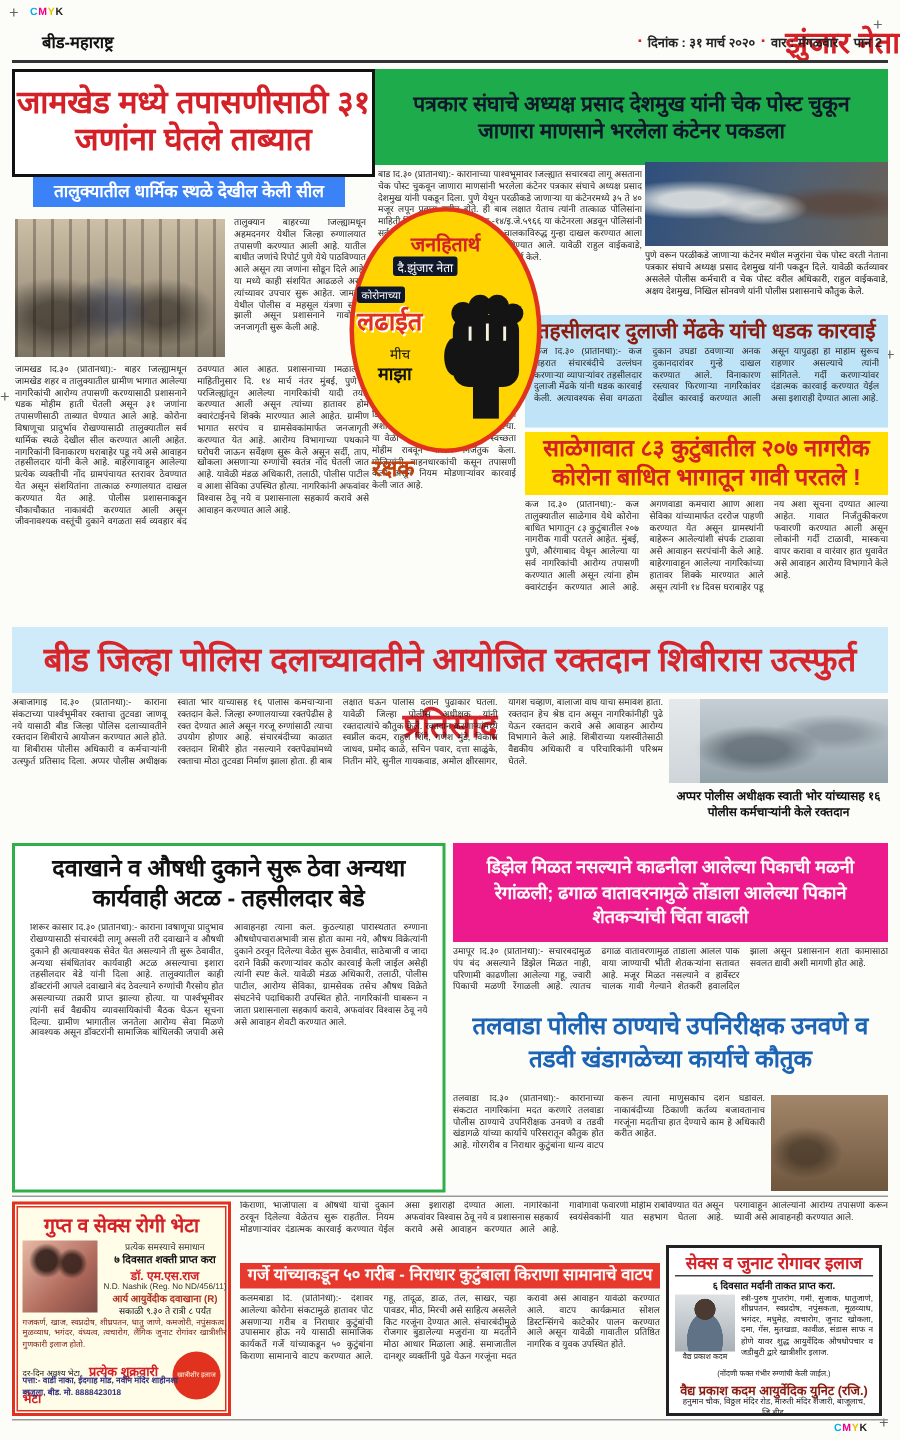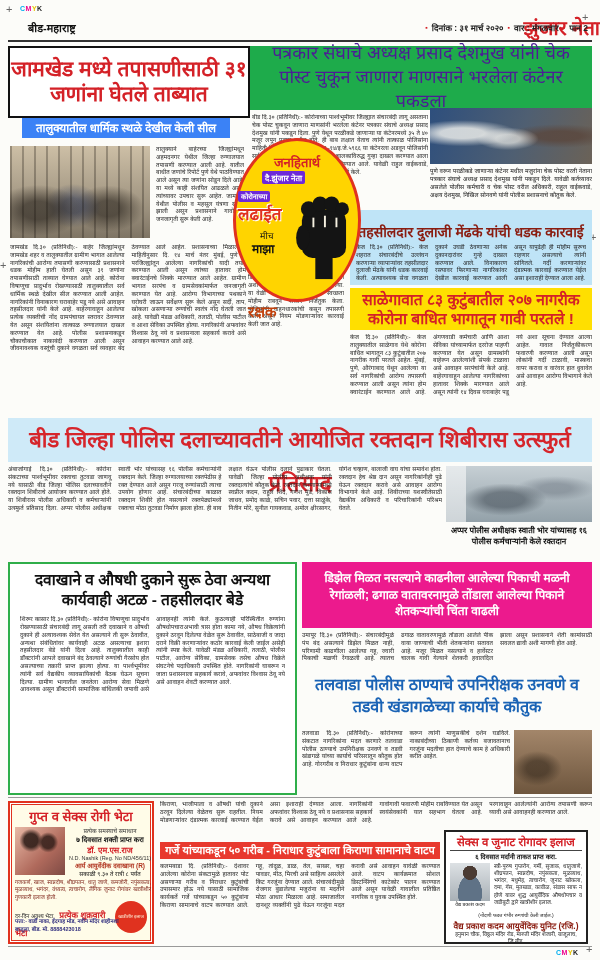--- a/index.html
+++ b/index.html
@@ -14,21 +14,21 @@
   .dateline{font-size:8.5px;font-weight:bold;color:#222;display:flex;gap:4px;align-items:center;}
   .dateline .b{color:#d42127;font-size:7px;}
   .rule{background:#333;height:1.5px;}
   .thinrule{background:#999;height:1px;}
 
   .headA-box{border:2px solid #111;background:#fff;display:flex;align-items:center;justify-content:center;text-align:center;}
   .headA{font-size:21px;line-height:1.18;font-weight:bold;color:#d42127;}
   .subA{background:#3b82f6;color:#fff;font-size:11.5px;font-weight:bold;text-align:center;line-height:20px;}
 
   .greenbox{background:#1eab4b;display:flex;align-items:center;justify-content:center;text-align:center;padding:4px 10px;box-sizing:border-box;}
-  .headB{font-size:18px;line-height:1.32;font-weight:normal;color:#4c1d95;}
+  .headB{font-size:14px;line-height:1.32;font-weight:bold;color:#0f172a;}
 
   .body-text{font-size:6px;line-height:1.3;text-align:justify;color:#1f1f1f;overflow:hidden;}
   .cols2{column-count:2;column-gap:7px;}
   .cols3{column-count:3;column-gap:7px;}
   .cols4{column-count:4;column-gap:7px;}
   .caption{font-size:6px;line-height:1.35;color:#111;text-align:justify;overflow:hidden;}
 
   .photo{overflow:hidden;}
   .photoA{background:
     repeating-linear-gradient(90deg,rgba(20,15,10,.28) 0 2px,transparent 2px 12px),
@@ -53,21 +53,21 @@
     radial-gradient(circle at 32% 28%,rgba(40,25,20,.85) 0 14%,transparent 24%),
     radial-gradient(circle at 66% 32%,rgba(50,30,25,.85) 0 13%,transparent 22%),
     linear-gradient(135deg,#e8b9a6,#b06a5c 60%,#7e4a44);}
   .photoK{background:
     radial-gradient(circle at 50% 26%,#4a3a32 0 20%,transparent 21%),
     radial-gradient(ellipse at 50% 80%,#5f7286 0 42%,transparent 43%),
     linear-gradient(#dde1e4,#a8b0b6);}
 
   .circle-ad{background:#ffd400;border:3px solid #e0321f;border-radius:50%;z-index:6;}
   .ca-l1{font-size:13px;font-weight:bold;color:#d42127;}
-  .ca-chip{background:#6d28d9;color:#fff;font-weight:bold;padding:1px 3px;border-radius:2px;}
+  .ca-chip{background:#0f172a;color:#fff;font-weight:normal;padding:1px 3px;border-radius:2px;}
   .ca-l4{font-size:17px;font-weight:bold;color:#e0321f;text-shadow:1px 1px 0 #fff,-1px -1px 0 #fff;}
   .ca-l5{font-size:9px;font-weight:normal;color:#111;}
   .ca-l6{font-size:12px;font-weight:bold;color:#111;}
   .ca-l7{font-size:15px;font-weight:bold;color:#c2410c;margin-top:46px;}
 
   .bluebox{background:#bfe4f7;}
   .headC{font-size:14px;font-weight:bold;color:#8a1c10;text-align:center;}
   .yellowbox{background:#ffdf00;display:flex;align-items:center;justify-content:center;text-align:center;}
   .headD{font-size:15.5px;line-height:1.25;font-weight:bold;color:#d42127;}
 
@@ -165,21 +165,21 @@
       <ellipse cx="9" cy="55" rx="7" ry="13" fill="#141414"></ellipse>
       <line x1="20" y1="34" x2="20" y2="44" stroke="#f5f0e0" stroke-width="2"></line>
       <line x1="32" y1="32" x2="32" y2="44" stroke="#f5f0e0" stroke-width="2"></line>
       <line x1="44" y1="34" x2="44" y2="44" stroke="#f5f0e0" stroke-width="2"></line>
     </svg>
   </div>
 
   <div class="abs body-text" style="left:248px;top:212px;width:96px;height:202px">यावेळी उपस्थित राऊत, (मु.साळिंबवाडी), लोणी, मांजरी, वानी, हातोला, विरोबा, पाटोदा, मंगरूळ, शिरापूर येथील नागरिकांनी प्रशासनाच्या आवाहनाला प्रतिसाद देत टाळेबंदीचे पालन केले. एकाच ठिकाणी गर्दी न करता आवश्यक ती खबरदारी घेण्याचे आवाहन प्रशासनाने केले आहे. अत्यावश्यक कामाशिवाय घराबाहेर पडू नये, सोशल डिस्टन्सिंग पाळावे व मास्कचा वापर करावा अशा सूचना अधिकारी डॉ.मुनिर यांनी दिल्या. या वेळी गावातील तरुण मंडळांनी स्वच्छता मोहीम राबवून परिसर निर्जंतुक केला. पोलिसांनी वाहनधारकांची कसून तपासणी केली असून नियम मोडणाऱ्यांवर कारवाई केली जात आहे.</div>
 
   <div class="abs bluebox" style="left:350px;top:210px;width:242px;height:75px">
-    <div class="headC" style="padding-top:12px">तहसीलदार दुलाजी मेंढके यांची धडक कारवाई</div>
+    <div class="headC" style="padding-top:0">तहसीलदार दुलाजी मेंढके यांची धडक कारवाई</div>
     <div class="body-text cols3" style="margin:3px 6px 0 6px;height:46px">केज दि.३० (प्रतिनिधी):- केज शहरात संचारबंदीचे उल्लंघन करणाऱ्या व्यापाऱ्यांवर तहसीलदार दुलाजी मेंढके यांनी धडक कारवाई केली. अत्यावश्यक सेवा वगळता दुकाने उघडी ठेवणाऱ्या अनेक दुकानदारांवर गुन्हे दाखल करण्यात आले. विनाकारण रस्त्यावर फिरणाऱ्या नागरिकांवर देखील कारवाई करण्यात आली असून यापुढेही ही मोहीम सुरूच राहणार असल्याचे त्यांनी सांगितले. गर्दी करणाऱ्यांवर दंडात्मक कारवाई करण्यात येईल असा इशाराही देण्यात आला आहे.</div>
   </div>
 
   <div class="abs yellowbox" style="left:350px;top:288px;width:242px;height:42px">
     <div class="headD">साळेगावात ८३ कुटुंबातील २०७ नागरीक कोरोना बाधित भागातून गावी परतले !</div>
   </div>
   <div class="abs body-text cols3" style="left:350px;top:334px;width:242px;height:80px">केज दि.३० (प्रतिनिधी):- केज तालुक्यातील साळेगाव येथे कोरोना बाधित भागातून ८३ कुटुंबातील २०७ नागरीक गावी परतले आहेत. मुंबई, पुणे, औरंगाबाद येथून आलेल्या या सर्व नागरिकांची आरोग्य तपासणी करण्यात आली असून त्यांना होम क्वारंटाईन करण्यात आले आहे. अंगणवाडी कर्मचारी आणि आशा सेविका यांच्यामार्फत दररोज पाहणी करण्यात येत असून ग्रामस्थांनी बाहेरून आलेल्यांशी संपर्क टाळावा असे आवाहन सरपंचांनी केले आहे. बाहेरगावाहून आलेल्या नागरिकांच्या हातावर शिक्के मारण्यात आले असून त्यांनी १४ दिवस घराबाहेर पडू नये अशा सूचना देण्यात आल्या आहेत. गावात निर्जंतुकीकरण फवारणी करण्यात आली असून लोकांनी गर्दी टाळावी, मास्कचा वापर करावा व वारंवार हात धुवावेत असे आवाहन आरोग्य विभागाने केले आहे.</div>
 
   <div class="abs banner" style="left:8px;top:418px;width:584px;height:44px">
     <div class="headE">बीड जिल्हा पोलिस दलाच्यावतीने आयोजित रक्तदान शिबीरास उत्स्फुर्त प्रतिसाद</div>

